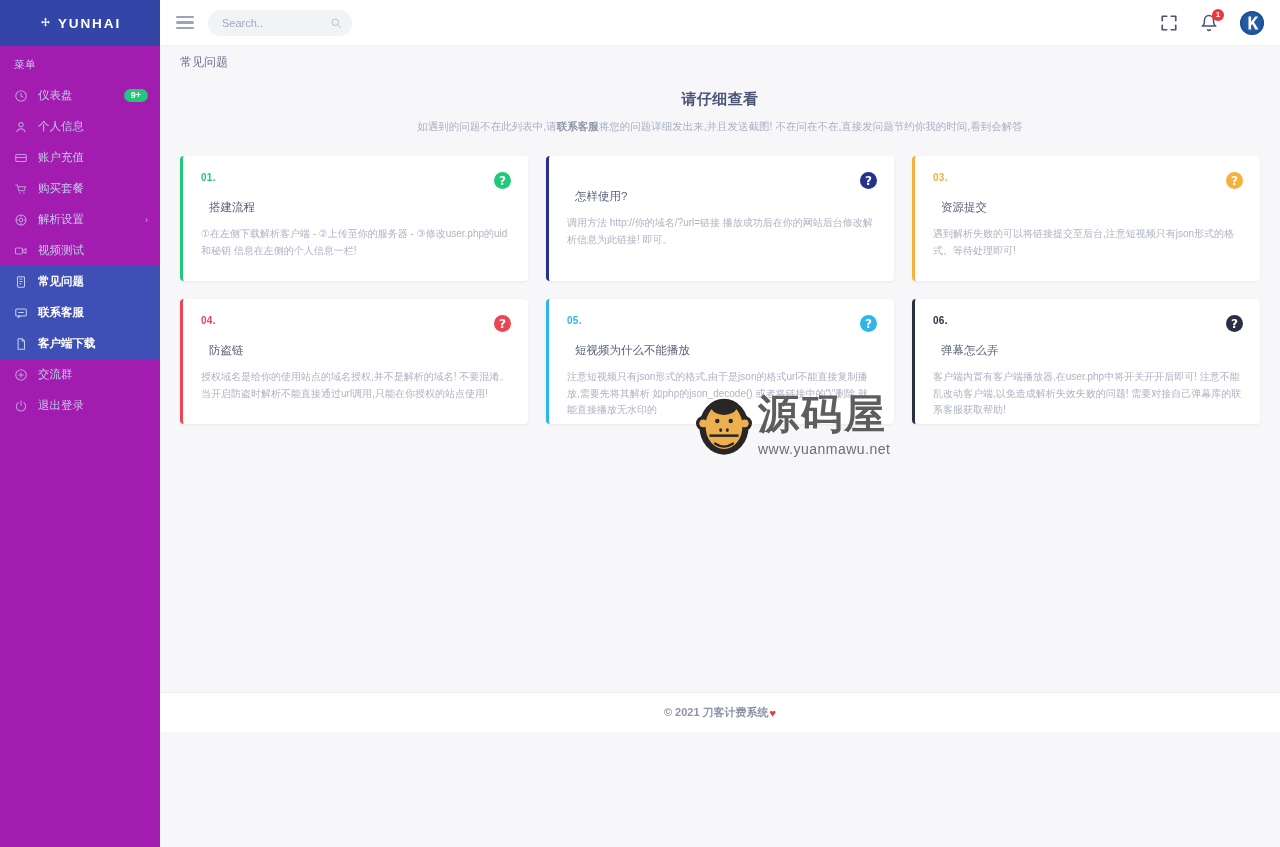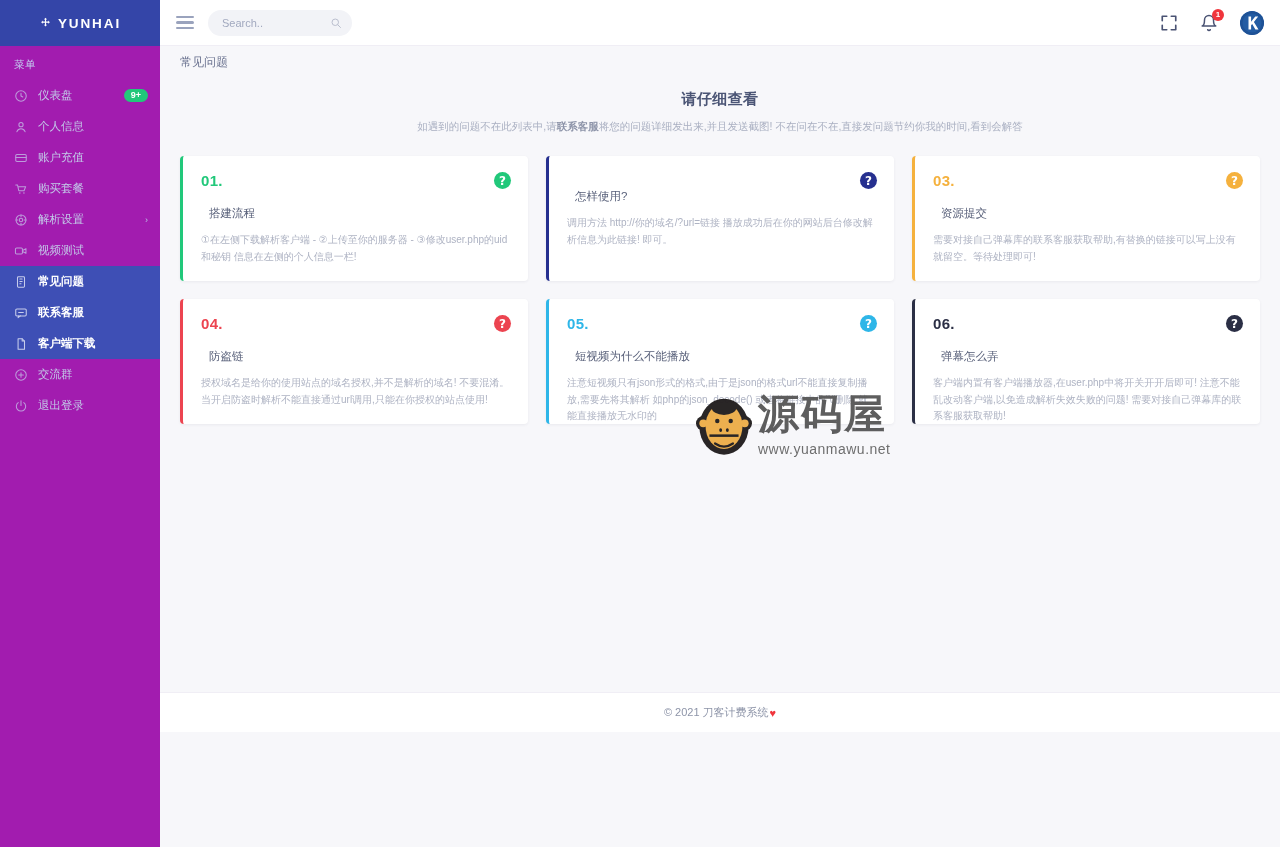--- a/index.html
+++ b/index.html
@@ -92,21 +92,21 @@
 
   .cards {
     display: grid; grid-template-columns: repeat(3, 348px); gap: 18px;
     padding: 14px 20px 0 20px; justify-content: center;
   }
   .card {
     background: #fff; border-radius: 4px; height: 125px; padding: 16px 18px 0 18px;
     position: relative; box-shadow: 0 1px 3px rgba(60,60,90,.07);
     border-left: 3px solid #ccc; overflow: hidden;
   }
-  .card-num { font-size: 15px; font-weight: bold; letter-spacing: .3px; }
+  .card-num { font-size: 10px; font-weight: bold; letter-spacing: .3px; }
   .card-title { font-size: 11.5px; color: #565e78; margin-top: 17px; font-weight: normal; margin-left: 8px; }
   .card-body { font-size: 10px; color: #aeb3c3; line-height: 1.65; margin-top: 11px; }
   .card-q {
     position: absolute; top: 16px; right: 17px; width: 17px; height: 17px;
     border-radius: 50%; color: #fff; font-size: 12px; font-weight: bold;
     display: flex; align-items: center; justify-content: center; cursor: pointer;
     font-family: "DejaVu Sans", sans-serif;
   }
 
   
@@ -116,21 +116,21 @@
   }
   .wm-logo { width: 56px; height: 62px; flex: 0 0 56px; }
   .wm-text { margin-left: 6px; }
   .wm-cn { font-size: 41px; font-weight: bold; color: #595959;
            letter-spacing: 2px; line-height: 1; font-family: "DejaVu Sans", sans-serif; }
   .wm-url { font-size: 14px; color: #6a6a6a; letter-spacing: .5px; margin-top: 6px; }
 
   .footer {
     margin-top: auto; height: 40px; background: #fff; border-top: 1px solid #f0eef5;
     display: flex; align-items: center; justify-content: center;
-    font-size: 11px; color: #8d94a8;
+    font-size: 11px; color: #8d94a8; font-weight: bold;
   }
   .heart { color: #f0353c; margin-left: 1px; }
 </style>
 </head>
 <body>
 
 <div class="app">
 
   <aside class="sidebar">
     <div class="brand">
@@ -310,21 +310,21 @@
         </div>
         <div class="card" style="border-left-color:#26308f">
           <div class="card-q" style="background:#26308f">?</div>
           <div class="card-title">怎样使用?</div>
           <div class="card-body">调用方法 http://你的域名/?url=链接 播放成功后在你的网站后台修改解析信息为此链接! 即可。</div>
         </div>
         <div class="card" style="border-left-color:#f5b13d">
           <div class="card-num" style="color:#f5b13d">03.</div>
           <div class="card-q" style="background:#f5b13d">?</div>
           <div class="card-title">资源提交</div>
-          <div class="card-body">需要对接自己弹幕库的联系客服获取帮助,有替换的链接可以写上没有就留空。等待处理即可!</div>
+          <div class="card-body">遇到解析失败的可以将链接提交至后台,注意短视频只有json形式的格式。等待处理即可!</div>
         </div>
         <div class="card" style="border-left-color:#ec4450">
           <div class="card-num" style="color:#ec4450">04.</div>
           <div class="card-q" style="background:#ec4450">?</div>
           <div class="card-title">防盗链</div>
           <div class="card-body">授权域名是给你的使用站点的域名授权,并不是解析的域名! 不要混淆。当开启防盗时解析不能直接通过url调用,只能在你授权的站点使用!</div>
         </div>
         <div class="card" style="border-left-color:#2eb6e8">
           <div class="card-num" style="color:#2eb6e8">05.</div>
           <div class="card-q" style="background:#2eb6e8">?</div>

